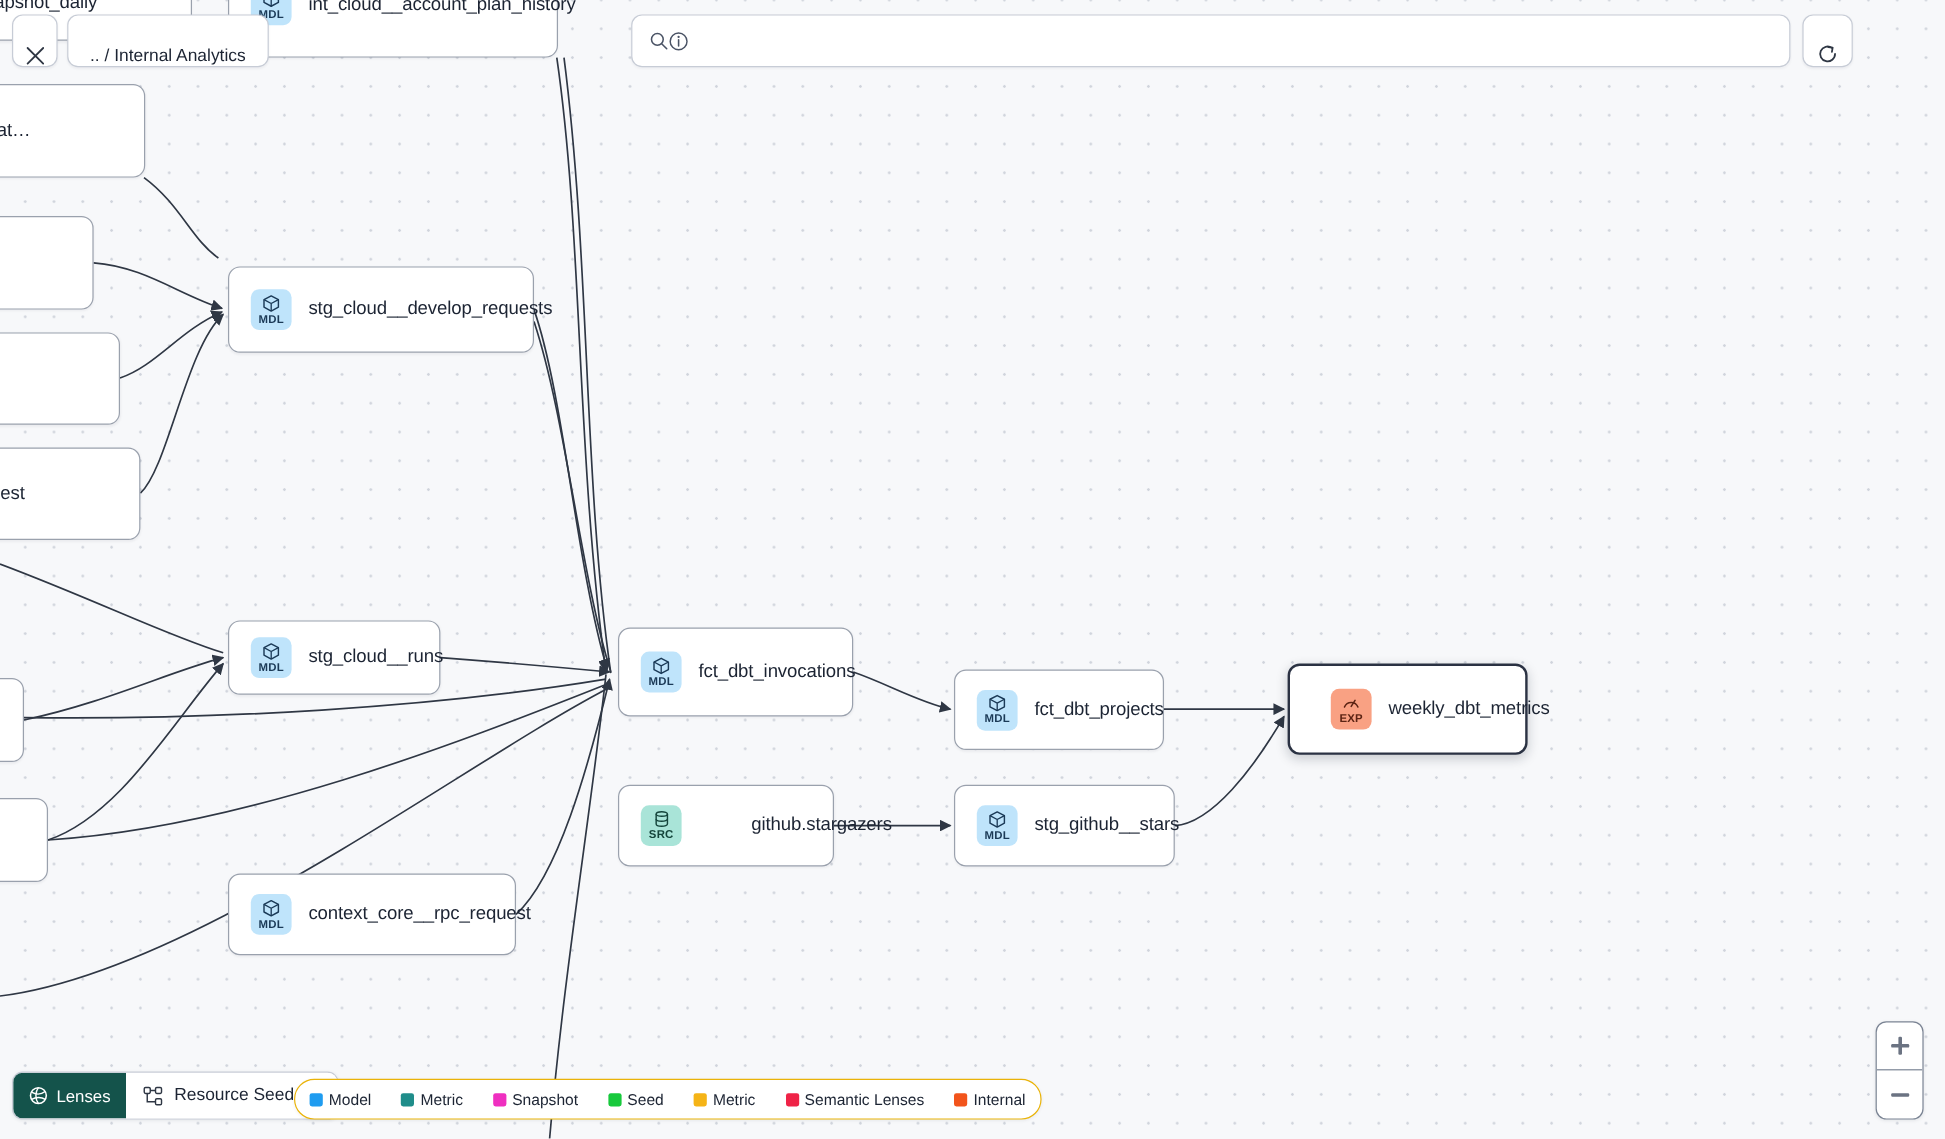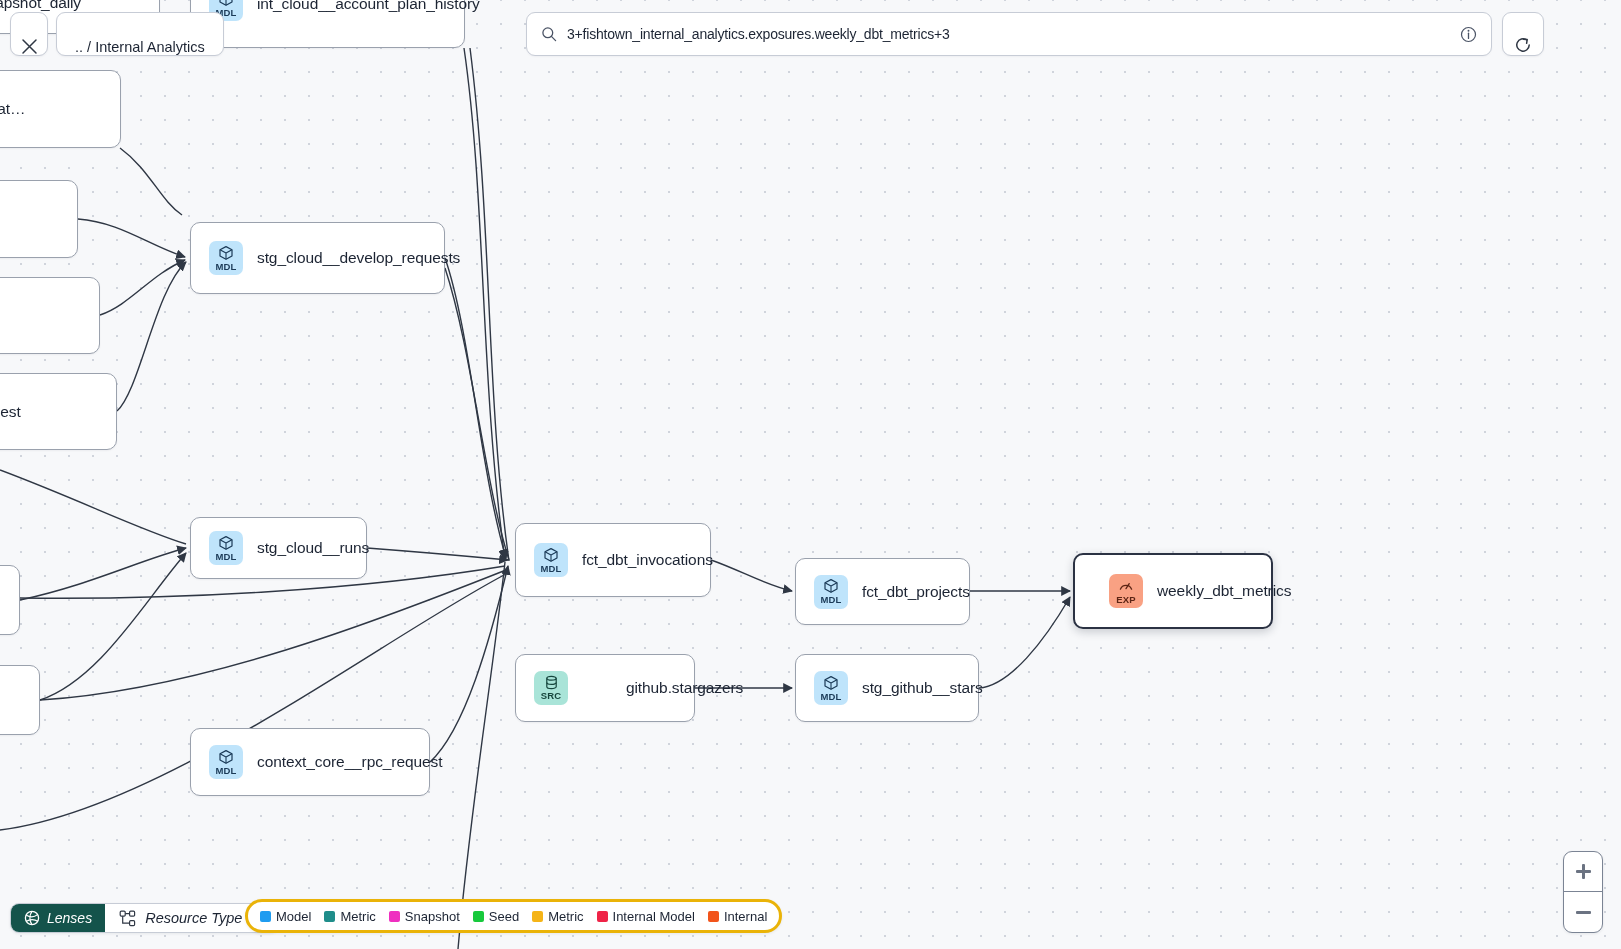--- a/index.html
+++ b/index.html
@@ -111,23 +111,22 @@
 
   
   #bottom-left {
     position: absolute;
     left: 10px; bottom: 16px;
     display: flex; align-items: stretch;
     background: #fff;
     border: 1px solid #c7ccd6;
     border-radius: 9px;
     overflow: hidden;
-    height: 30px;
+    height: 40px;
     box-shadow: 0 1px 3px rgba(16,24,40,.07);
-    font-style: italic;
   }
   #lenses-btn {
     background: #14534b;
     color: #fff;
     display: flex; align-items: center; gap: 7px;
     padding: 0 13px;
     font-size: 14px;
     cursor: pointer;
   }
   #restype-btn {
@@ -136,25 +135,25 @@
     font-size: 14.5px;
     color: #1c2433;
     cursor: pointer;
     background: #fff;
   }
   #legend {
     position: absolute;
     left: 245px; bottom: 16px;
     height: 34px;
     background: #fff;
-    border: 3px solid #eab308;
+    border: 1px solid #eab308;
     border-radius: 17px;
     display: flex; align-items: center;
     padding: 0 12px;
-    gap: 13px;
+    gap: 25px;
     box-shadow: 0 1px 3px rgba(16,24,40,.07);
   }
   .legend-item { display: flex; align-items: center; gap: 5px; }
   .legend-swatch { width: 11px; height: 11px; border-radius: 2px; flex: 0 0 auto; }
   .legend-label { font-size: 13px; color: #1c2433; white-space: nowrap; }
 
   #zoom-ctrl {
     position: absolute;
     right: 18px; bottom: 16px;
     width: 40px;
@@ -346,21 +345,20 @@
 
   <div class="topbar-btn" id="breadcrumb">
     <span>.. / Internal Analytics</span>
   </div>
 
   <div id="search-wrap">
     <svg width="16" height="16" viewBox="0 0 16 16">
       <circle cx="6.8" cy="6.8" r="4.9" stroke="#4a5365" stroke-width="1.3" fill="none"></circle>
       <path d="M10.4 10.4 L14.6 14.6" stroke="#4a5365" stroke-width="1.3" stroke-linecap="round"></path>
     </svg>
-    <input id="search-input" type="text" value="3+fishtown_internal_analytics.exposures.weekly_dbt_metrics+3" style="">
     <svg width="17" height="17" viewBox="0 0 17 17">
       <circle cx="8.5" cy="8.5" r="7" stroke="#4a5365" stroke-width="1.2" fill="none"></circle>
       <circle cx="8.5" cy="4.8" r="0.95" fill="#4a5365"></circle>
       <path d="M8.5 7.2 L8.5 12.4" stroke="#4a5365" stroke-width="1.3" stroke-linecap="round"></path>
     </svg>
   </div>
 
   <div class="topbar-btn" id="refresh-btn">
     <svg width="20" height="20" viewBox="0 0 20 20">
       <path d="M16.2 10 A6.2 6.2 0 1 1 13.6 4.9" stroke="#2f3744" stroke-width="1.5" fill="none" stroke-linecap="round"></path>
@@ -378,21 +376,21 @@
       </svg>
       <span>Lenses</span>
     </div>
     <div id="restype-btn">
       <svg width="17" height="17" viewBox="0 0 17 17">
         <rect x="1.2" y="1.2" width="5" height="5" rx="1.1" stroke="#2f3744" stroke-width="1.2" fill="none"></rect>
         <rect x="10.6" y="1.2" width="5" height="5" rx="1.1" stroke="#2f3744" stroke-width="1.2" fill="none"></rect>
         <rect x="10.6" y="10.6" width="5" height="5" rx="1.1" stroke="#2f3744" stroke-width="1.2" fill="none"></rect>
         <path d="M6.2 3.7 L10.6 3.7 M3.7 6.2 L3.7 13.1 L10.6 13.1" stroke="#2f3744" stroke-width="1.2" fill="none"></path>
       </svg>
-      <span>Resource Type</span>
+      <span>Resource Seed</span>
       <svg width="13" height="13" viewBox="0 0 13 13">
         <path d="M2.6 4.6 L6.5 8.5 L10.4 4.6" stroke="#2f3744" stroke-width="1.4" fill="none" stroke-linecap="round" stroke-linejoin="round"></path>
       </svg>
     </div>
   </div>
 
   <div id="legend">
       <div class="legend-item">
         <span class="legend-swatch" style="background: rgb(31, 156, 240);"></span>
         <span class="legend-label">Model</span>
@@ -408,21 +406,21 @@
       <div class="legend-item">
         <span class="legend-swatch" style="background: rgb(23, 201, 60);"></span>
         <span class="legend-label">Seed</span>
       </div>
       <div class="legend-item">
         <span class="legend-swatch" style="background: rgb(245, 180, 23);"></span>
         <span class="legend-label">Metric</span>
       </div>
       <div class="legend-item">
         <span class="legend-swatch" style="background: rgb(239, 35, 71);"></span>
-        <span class="legend-label">Internal Model</span>
+        <span class="legend-label">Semantic Lenses</span>
       </div>
       <div class="legend-item">
         <span class="legend-swatch" style="background: rgb(242, 84, 27);"></span>
         <span class="legend-label">Internal</span>
       </div>
     </div>
 
   <div id="zoom-ctrl">
     <div class="zoom-btn" id="zoom-in">
       <span class="plusglyph"></span>

